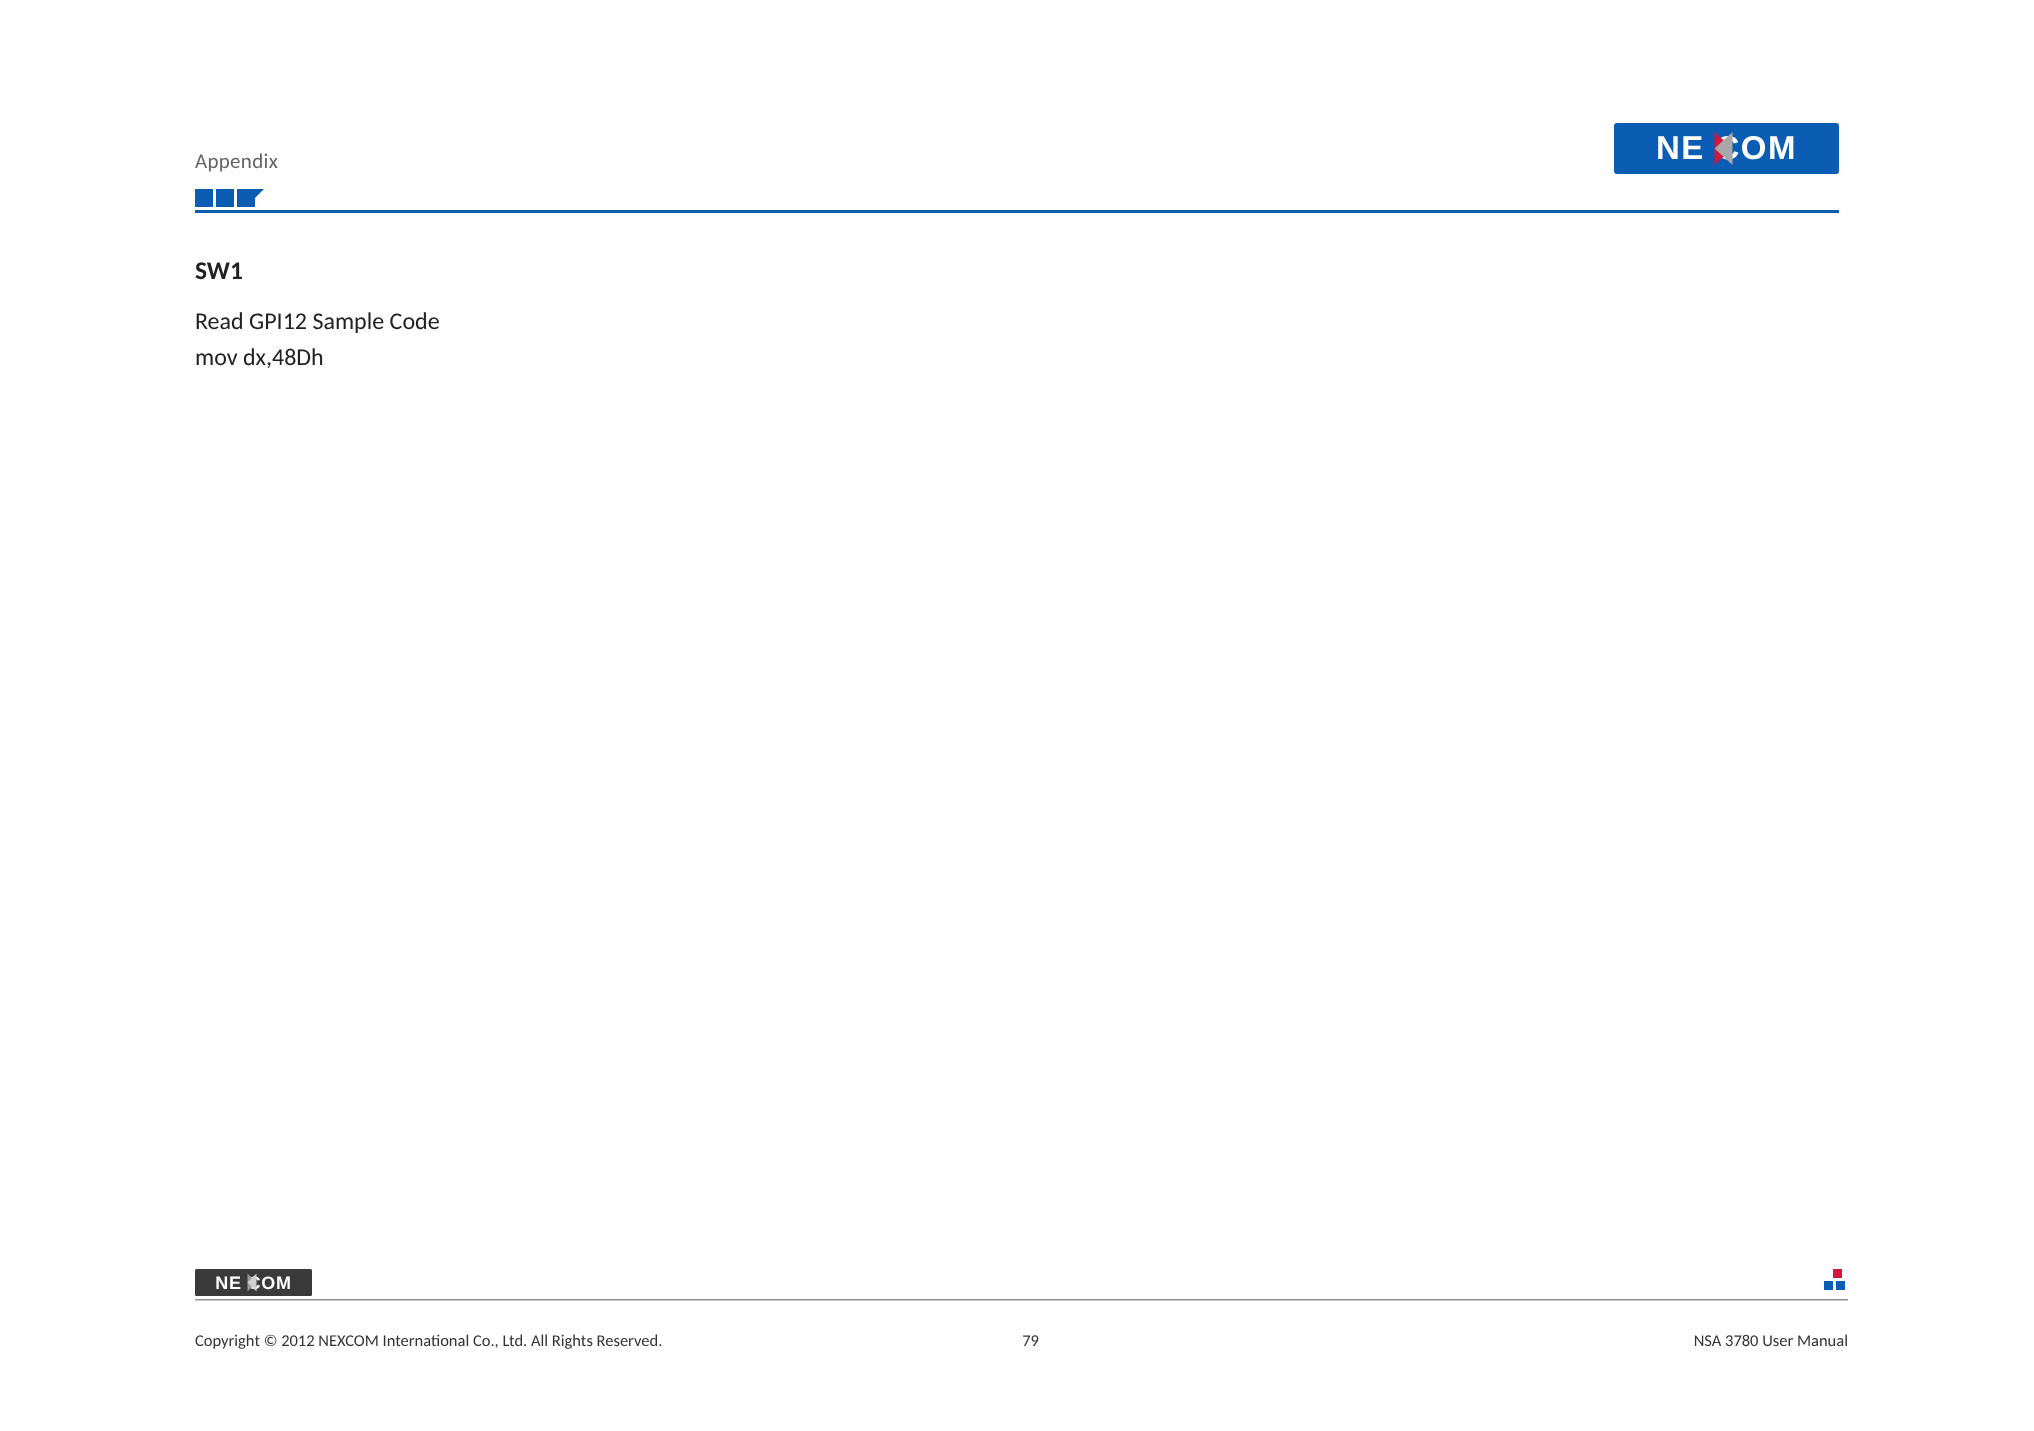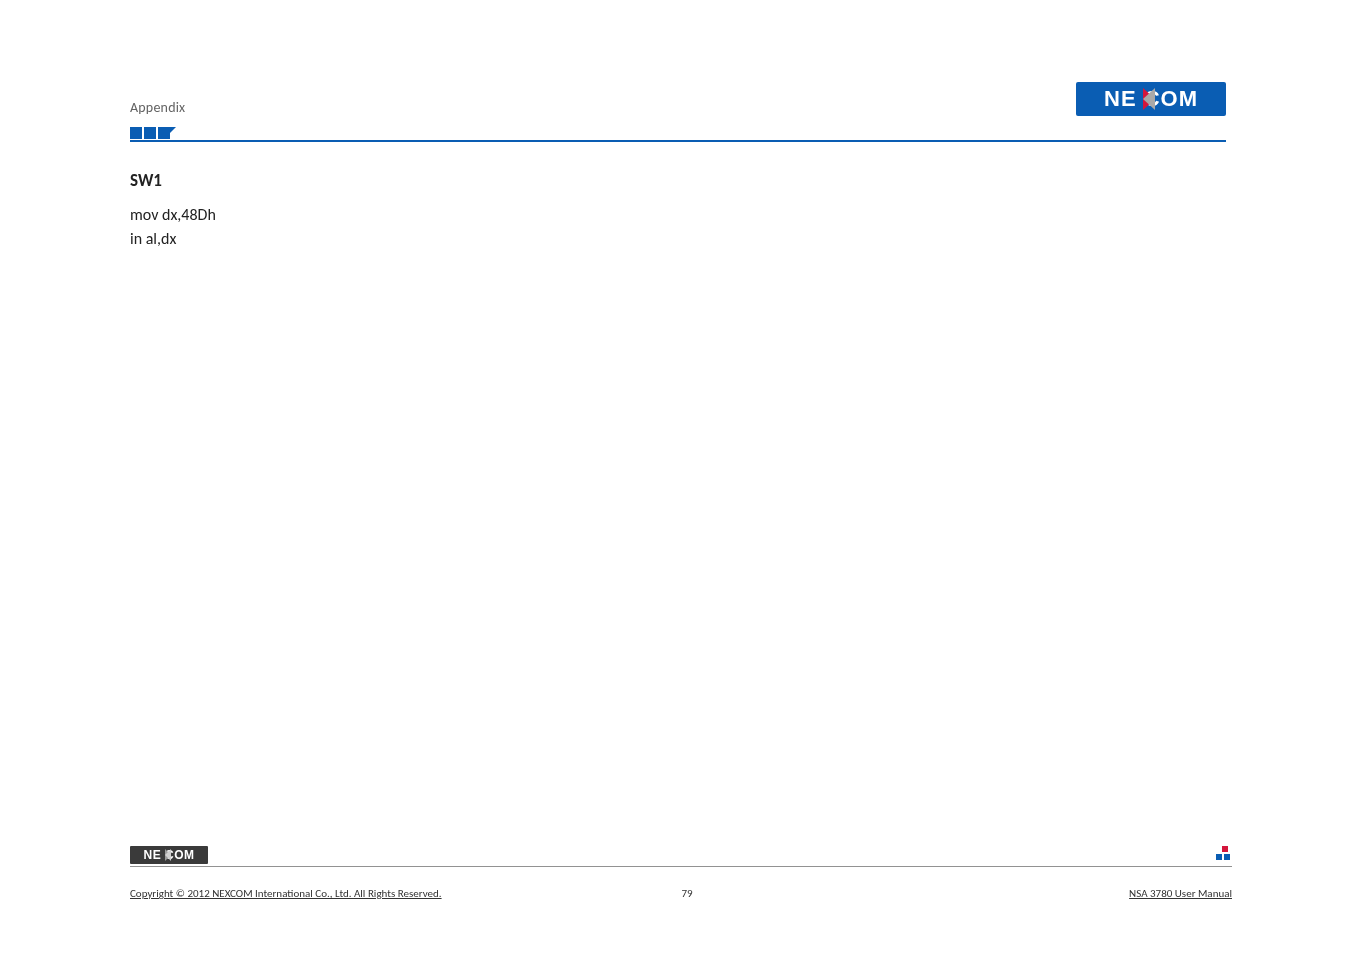--- a/index.html
+++ b/index.html
@@ -18,21 +18,21 @@
 
   .content { position: absolute; top: 170px; left: 130px; right: 130px; }
   .heading { font-weight: 700; font-size: 17px; margin-bottom: 12px; }
   .code-line { font-size: 16px; line-height: 1.5; white-space: pre; }
 
   .footer { position: absolute; left: 130px; right: 124px; bottom: 54px; }
   .footer-top { display: flex; align-items: flex-end; justify-content: space-between; margin-bottom: 2px; }
   .footer-logo svg { display: block; }
   .footer-mark svg { display: block; }
   .footer-rule { height: 1px; background: #6d6d6d; opacity: 0.75; }
-  .footer-row { display: flex; justify-content: space-between; align-items: flex-end; margin-top: 20px; font-size: 11px; color: #333; text-decoration: underline; }
+  .footer-row { display: flex; justify-content: space-between; align-items: flex-end; margin-top: 20px; font-size: 11px; color: #333; }
   .footer-center { position: absolute; left: 12px; right: 0; text-align: center; font-size: 11px; color: #333; }
   .relpos { position: relative; }
 </style>
 </head>
 <body>
 
 <div class="page">
 
   <div class="header">
     <div class="header-row">
@@ -54,22 +54,22 @@
           <rect x="28" y="0" width="12" height="12" fill="#0a5db3"></rect>
           <polygon points="40,0 46,0 40,6" fill="#0a5db3"></polygon>
         </svg>
       </span>
       <div class="rule"></div>
     </div>
   </div>
 
   <div class="content">
     <div class="heading">SW1</div>
+    <div class="code-line">Read GPI12 Sample Code</div>
     <div class="code-line">mov dx,48Dh</div>
-    <div class="code-line">in al,dx</div>
   </div>
 
   <div class="footer">
     <div class="footer-top">
       <div class="footer-logo">
         <svg width="78" height="18" viewBox="0 0 78 18">
           <rect x="0" y="0" width="78" height="18" rx="1" fill="#3a3a3a"></rect>
           <text x="39" y="13" text-anchor="middle" font-family="Arial Black, Arial, sans-serif" font-weight="900" font-size="12" fill="#ffffff" letter-spacing="0.5">NE COM</text>
           <path d="M35 3 L41 9 L35 15 Z" fill="#9a9a9a"></path>
           <path d="M41 3 L35 9 L41 15 Z" fill="#cfcfcf"></path>

